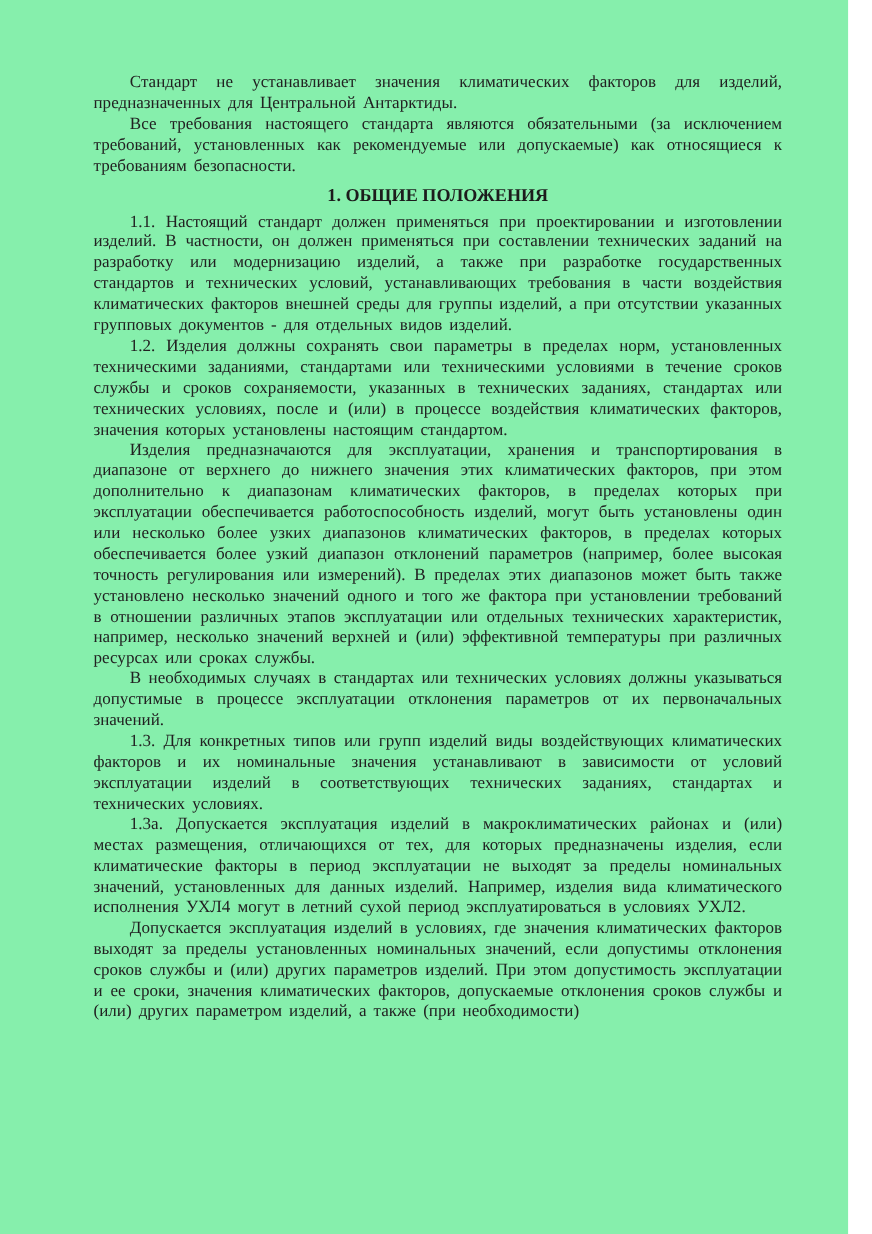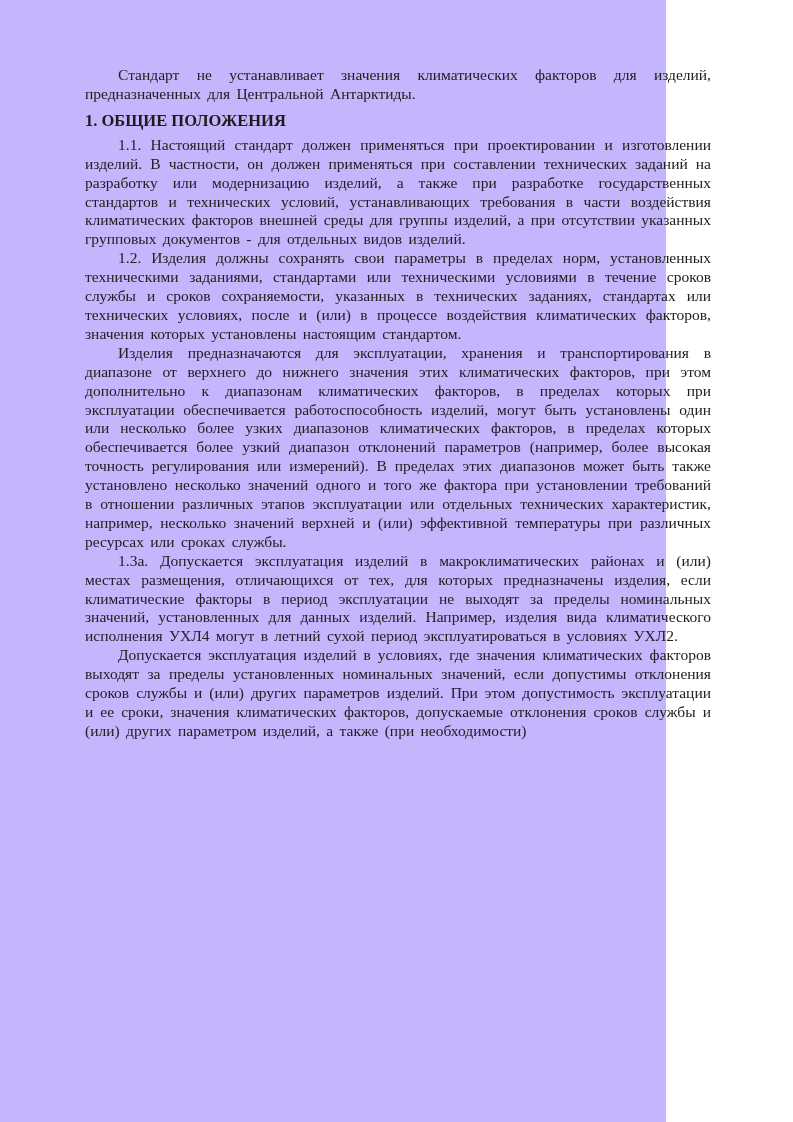--- a/index.html
+++ b/index.html
@@ -8,23 +8,23 @@
     background: #ffffff;
   }
   body {
     width: 793px;
     height: 1122px;
     overflow: hidden;
     font-family: "Liberation Serif", "DejaVu Serif", serif;
   }
   .page {
     position: relative;
-    width: 666px;
+    width: 771px;
     height: 1122px;
-    background: #c4b5fd;
+    background: #86efac;
     font-family: Liberation Serif, serif;
   }
   .text-column {
     position: absolute;
     left: 85px;
     top: 66px;
     width: 626px;
     color: #212121;
     font-size: 15.5px;
     line-height: 18.9px;
@@ -38,45 +38,48 @@
   }
   p.para.bold {
     font-weight: bold;
   }
   h2.section-heading {
     margin: 7px 0 5px 0;
     padding: 0;
     font-size: 16.5px;
     line-height: 20px;
     font-weight: bold;
-    text-align: left;
+    text-align: center;
     text-indent: 0;
     word-spacing: 0;
     color: #1c1c1c;
   }
 </style>
 </head>
 <body>
 
 <div class="page">
   <div class="text-column">
 
     <p class="para">Стандарт не устанавливает значения климатических факторов для изделий, предназначенных для Центральной Антарктиды.</p>
 
+    <p class="para">Все требования настоящего стандарта являются обязательными (за исключением требований, установленных как рекомендуемые или допускаемые) как относящиеся к требованиям безопасности.</p>
 
 
     <h2 class="section-heading">1. ОБЩИЕ ПОЛОЖЕНИЯ</h2>
 
     <p class="para">1.1. Настоящий стандарт должен применяться при проектировании и изготовлении изделий. В частности, он должен применяться при составлении технических заданий на разработку или модернизацию изделий, а также при разработке государственных стандартов и технических условий, устанавливающих требования в части воздействия климатических факторов внешней среды для группы изделий, а при отсутствии указанных групповых документов - для отдельных видов изделий.</p>
 
     <p class="para">1.2. Изделия должны сохранять свои параметры в пределах норм, установленных техническими заданиями, стандартами или техническими условиями в течение сроков службы и сроков сохраняемости, указанных в технических заданиях, стандартах или технических условиях, после и (или) в процессе воздействия климатических факторов, значения которых установлены настоящим стандартом.</p>
 
     <p class="para">Изделия предназначаются для эксплуатации, хранения и транспортирования в диапазоне от верхнего до нижнего значения этих климатических факторов, при этом дополнительно к диапазонам климатических факторов, в пределах которых при эксплуатации обеспечивается работоспособность изделий, могут быть установлены один или несколько более узких диапазонов климатических факторов, в пределах которых обеспечивается более узкий диапазон отклонений параметров (например, более высокая точность регулирования или измерений). В пределах этих диапазонов может быть также установлено несколько значений одного и того же фактора при установлении требований в отношении различных этапов эксплуатации или отдельных технических характеристик, например, несколько значений верхней и (или) эффективной температуры при различных ресурсах или сроках службы.</p>
 
+    <p class="para">В необходимых случаях в стандартах или технических условиях должны указываться допустимые в процессе эксплуатации отклонения параметров от их первоначальных значений.</p>
 
+    <p class="para">1.3. Для конкретных типов или групп изделий виды воздействующих климатических факторов и их номинальные значения устанавливают в зависимости от условий эксплуатации изделий в соответствующих технических заданиях, стандартах и технических условиях.</p>
 
 
     <p class="para">1.3а. Допускается эксплуатация изделий в макроклиматических районах и (или) местах размещения, отличающихся от тех, для которых предназначены изделия, если климатические факторы в период эксплуатации не выходят за пределы номинальных значений, установленных для данных изделий. Например, изделия вида климатического исполнения УХЛ4 могут в летний сухой период эксплуатироваться в условиях УХЛ2.</p>
 
     <p class="para">Допускается эксплуатация изделий в условиях, где значения климатических факторов выходят за пределы установленных номинальных значений, если допустимы отклонения сроков службы и (или) других параметров изделий. При этом допустимость эксплуатации и ее сроки, значения климатических факторов, допускаемые отклонения сроков службы и (или) других параметром изделий, а также (при необходимости)</p>
 
   </div>
 </div>
 
 </body></html>

